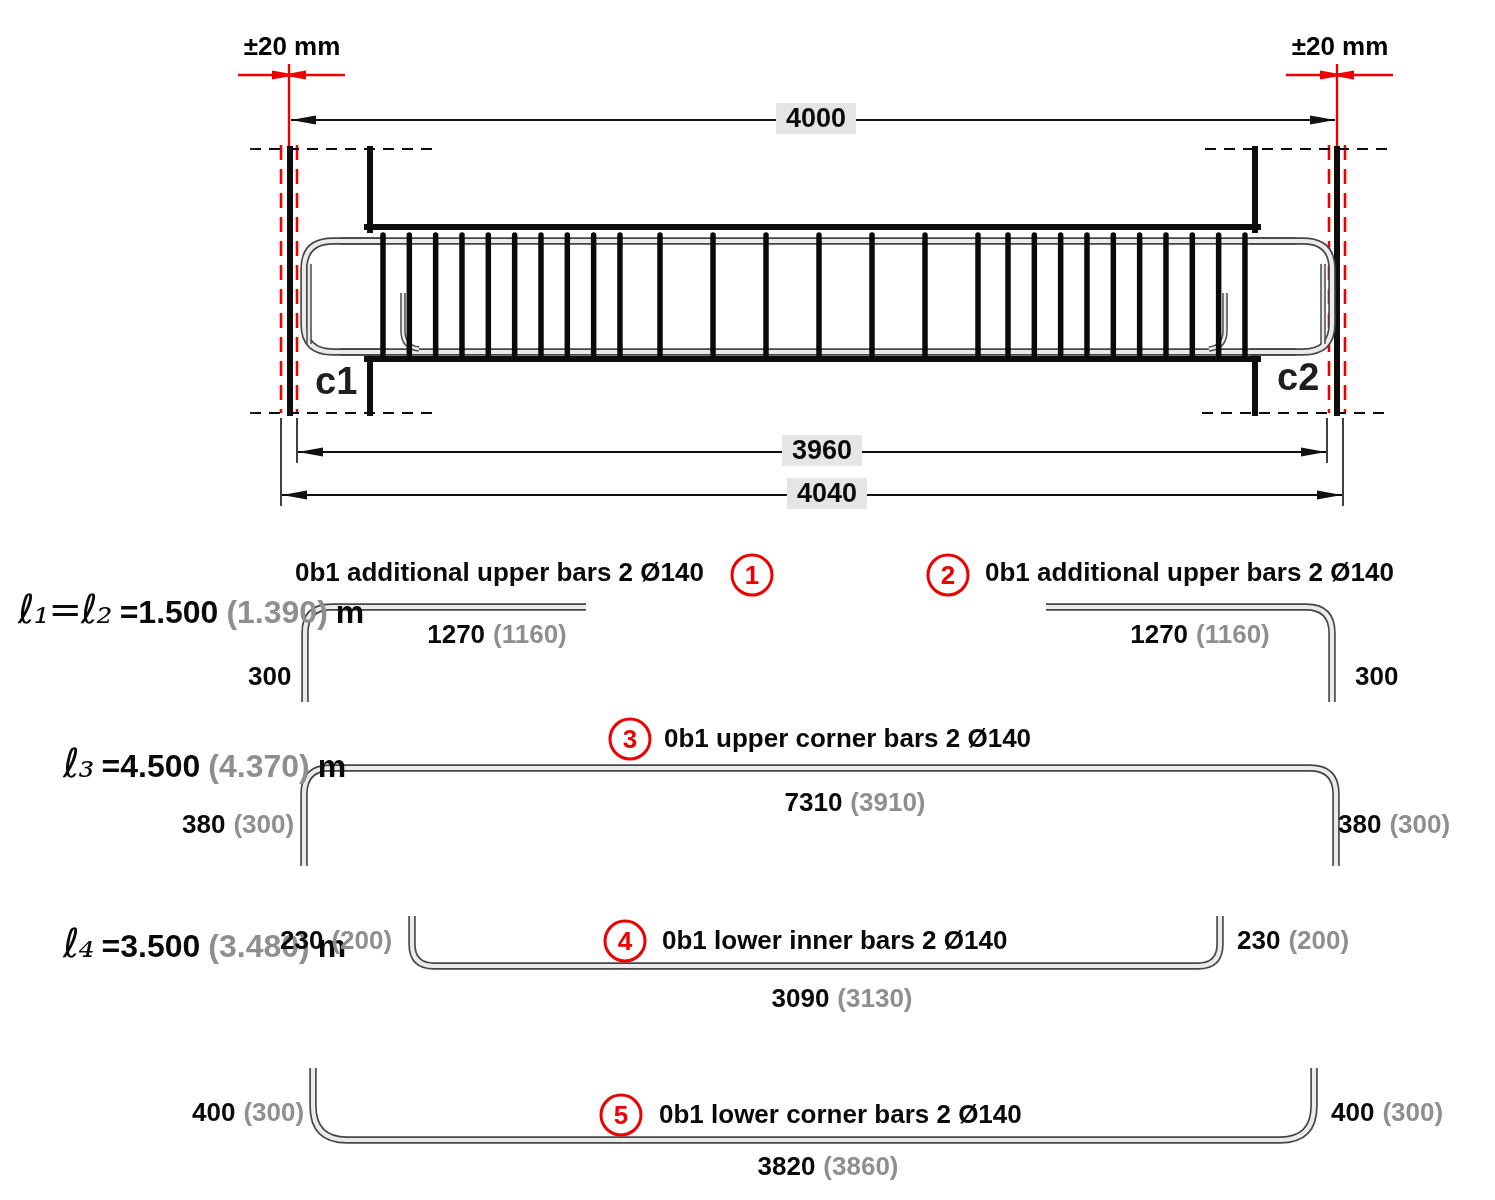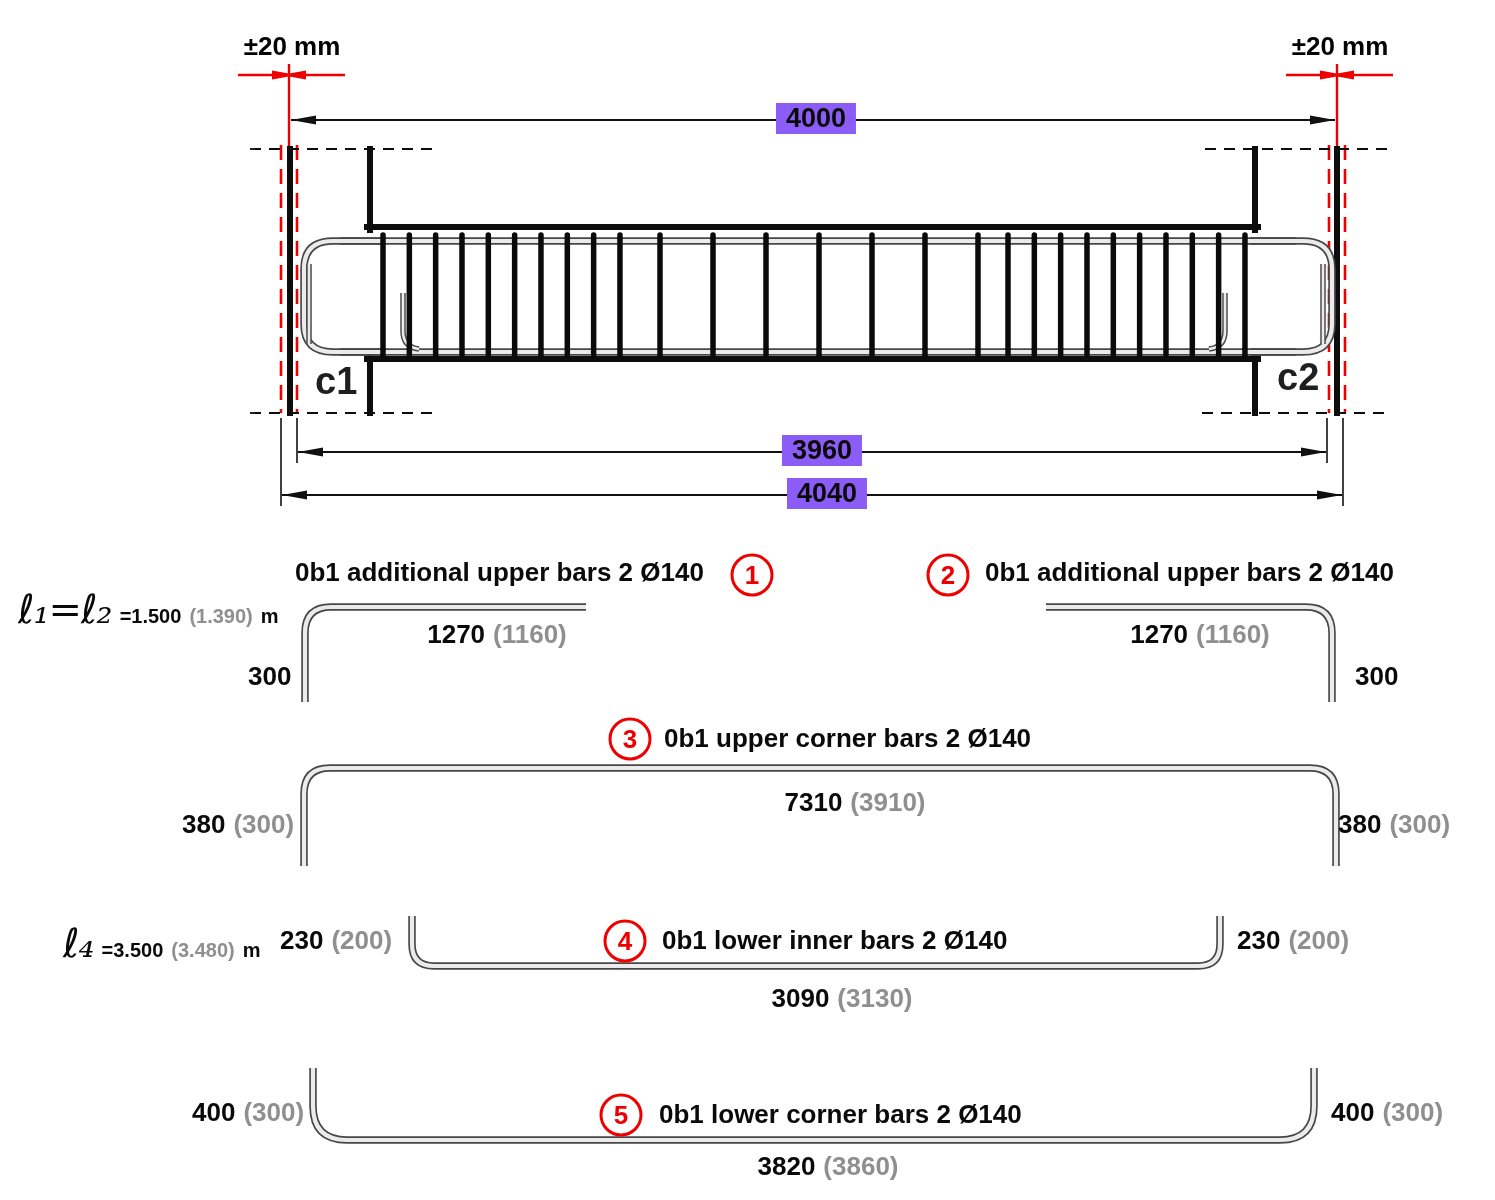--- a/index.html
+++ b/index.html
@@ -4,28 +4,28 @@
 <style>
   html,body{margin:0;padding:0;background:#fff}
   #stage{position:relative;width:1495px;height:1200px;background:#fff;
          font-family:"Liberation Sans",sans-serif;overflow:hidden}
   #linework{position:absolute;left:0;top:0}
   
   .lbl{position:absolute;font-weight:bold;font-size:26px;color:#0a0a0a;white-space:nowrap;line-height:1.15}
   .lbl span + span{margin-left:8px}
   .cx{transform:translateX(-50%)}
   .alt{color:#8f8f8f}
-  .onl{background:#8b5cf6;padding:0 10px;font-size:27px}
+  .onl{background:#e5e5e5;padding:0 10px;font-size:27px}
   .red{color:#000000}
   .coltxt{font-size:38px;color:#1f1f1f}
   .circ{position:absolute;width:37px;height:37px;border:3px solid #ee0000;border-radius:50%;
         color:#ee0000;font-weight:bold;font-size:26px;line-height:37px;text-align:center;
         transform:translate(-50%,-50%);background:#fff0}
   .ell{font-family:"DejaVu Serif","DejaVu Sans",serif;font-style:italic;font-size:40px;font-weight:normal;letter-spacing:-1px}
-  .ell-val{font-size:20px}
+  .ell-val{font-size:32px}
   
   .tube-o{fill:none;stroke:#474747;stroke-width:7.5}
   .tube-i{fill:none;stroke:#ebebeb;stroke-width:4.2}
   .tube-o.thin{stroke-width:5.5}
   .tube-i.thin{stroke-width:2.6}
   .stirrup{stroke:#0a0a0a;stroke-width:5.5;stroke-linecap:round}
   .bl{stroke:#0d0d0d;stroke-width:6;stroke-linecap:square}
   .bld{stroke:#0d0d0d;stroke-width:1.8;stroke-dasharray:11 8}
   .diml{stroke:#111;stroke-width:2.2}
   .ext{stroke:#111;stroke-width:1.6}
@@ -183,20 +183,22 @@
 
   <div class="circ" style="left:948px;top:575px">
     <span>2</span></div>
   <div class="lbl" style="left:985px;top:558px">
     <span>0b1 additional upper bars 2 Ø140</span></div>
   <div class="lbl cx" style="left:1200px;top:620px">
     <span>1270</span><span class="alt">(1160)</span></div>
   <div class="lbl" style="left:1355px;top:662px">
     <span>300</span></div>
 
+  <div class="lbl" style="left:63px;top:740px">
+    <span class="ell">ℓ₃</span><span class="ell-val">=4.500</span><span class="ell-val alt">(4.370)</span><span class="ell-val">m</span></div>
   <div class="circ" style="left:630px;top:739px">
     <span>3</span></div>
   <div class="lbl" style="left:664px;top:724px">
     <span>0b1 upper corner bars 2 Ø140</span></div>
   <div class="lbl cx" style="left:855px;top:788px">
     <span>7310</span><span class="alt">(3910)</span></div>
   <div class="lbl" style="left:182px;top:810px">
     <span>380</span><span class="alt">(300)</span></div>
   <div class="lbl" style="left:1338px;top:810px">
     <span>380</span><span class="alt">(300)</span></div>

